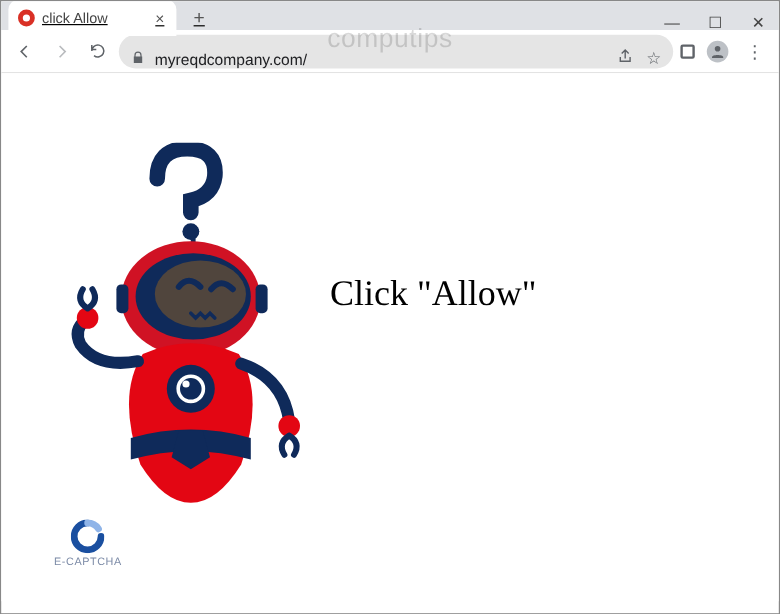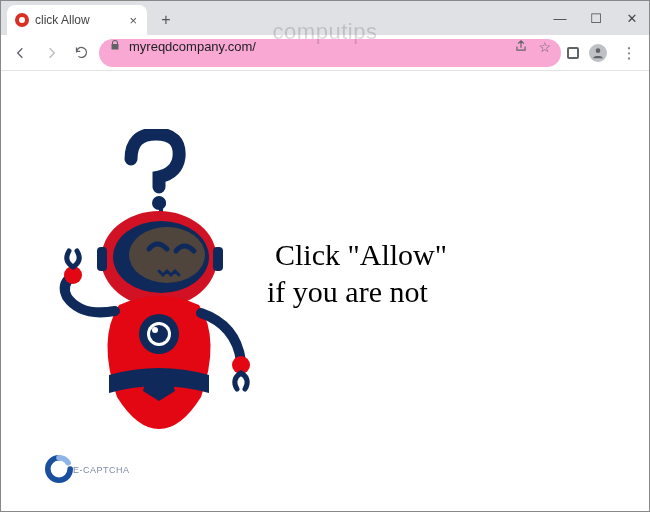--- a/index.html
+++ b/index.html
@@ -1,47 +1,47 @@
 <!DOCTYPE html>
 <html><head>
 <meta charset="utf-8">
 <style>
   * { box-sizing: border-box; margin: 0; padding: 0; }
   html, body { width: 650px; height: 512px; overflow: hidden; font-family: Arial, sans-serif; }
   body { background: #fff; border: 1px solid #888; }
 
   
-  .titlebar { display: flex; align-items: flex-start; height: 34px; background: #dfe1e5; position: relative; }
+  .titlebar { display: flex; align-items: center; height: 24px; background: #dfe1e5; position: relative; text-decoration: underline; }
   .tab { display: flex; align-items: center; gap: 6px; background: #fff; height: 30px; margin-top: 4px; margin-left: 6px; padding: 0 10px 0 8px; border-radius: 8px 8px 0 0; min-width: 140px; }
   .favicon { width: 14px; height: 14px; border-radius: 50%; background: #d93025; display:flex; align-items:center; justify-content:center; }
   .favicon::after { content:""; width:6px; height:6px; border-radius:50%; background:#fff; }
   .tab-title { font-size: 12px; color: #444; flex: 1; white-space: nowrap; overflow: hidden; text-overflow: ellipsis; }
   .tab-close { font-size: 13px; color: #555; cursor: pointer; }
   .newtab { width: 26px; height: 26px; margin-top:6px; margin-left: 6px; display:flex; align-items:center; justify-content:center; color:#555; font-size:16px; border-radius:50%; cursor:pointer; }
   .watermark { position:absolute; left: 50%; transform: translateX(-50%); top: 18px; font-size: 22px; color: rgba(0,0,0,0.15); font-weight: 500; letter-spacing: 0.5px; pointer-events:none; }
   .win-controls { position:absolute; right: 8px; top: 0; height:34px; display:flex; align-items:center; gap: 18px; color:#444; font-size:13px; }
   .win-btn { width: 18px; text-align:center; cursor:pointer; }
 
   
   .toolbar { display:flex; align-items:center; gap:6px; height:36px; background:#fff; padding: 0 8px; border-bottom: 1px solid #e3e3e3; }
   .tb-icon { width:24px; height:24px; display:flex; align-items:center; justify-content:center; color:#5f6368; font-size:15px; border-radius:50%; cursor:pointer; }
   .tb-icon.disabled { color: #b9bbbe; cursor:default; }
-  .addr { flex:1; display:flex; align-items:flex-start; gap:8px; height:28px; background:#f9a8d4; border-radius:14px; padding: 0 10px; }
+  .addr { flex:1; display:flex; align-items:flex-end; gap:8px; height:28px; background:#e5e5e5; border-radius:14px; padding: 0 10px; }
   .lock { color:#5f6368; font-size:12px; }
   .url { flex:1; font-size:13px; color:#202124; border:none; background:transparent; outline:none; }
   .addr-right { display:flex; align-items:center; gap:10px; color:#5f6368; font-size:14px; }
   .ext { display:flex; align-items:center; gap:10px; color:#5f6368; }
   .ext .sq { width:12px; height:12px; border:2px solid #5f6368; border-radius:2px; }
   .avatar { width:18px; height:18px; border-radius:50%; background:#bdc1c6; display:flex; align-items:center; justify-content:center; font-size:11px; color:#fff;}
   
   
   .content { position:relative; width:100%; height: calc(512px - 34px - 36px - 2px); background:#fff; }
   .robot-wrap { position:absolute; left: 30px; top: 58px; width: 230px; height: 320px; }
   .msg { position:absolute; left: 266px; top: 166px; font-family: "Times New Roman", serif; font-size: 30px; color:#000; line-height: 1.22; }
-  .captcha { position:absolute; left: 44px; bottom: 28px; display:flex; align-items:center; }
+  .captcha { position:absolute; left: 44px; bottom: 28px; display:flex; flex-direction:column; align-items:center; }
   .captcha-label { font-size:9px; color:#7b8aa6; letter-spacing:0.5px; margin-top:2px; }
 </style>
 </head>
 <body>
 
 <div class="titlebar">
   <div class="tab">
     <span class="favicon"></span>
     <span class="tab-title">click Allow</span>
     <span class="tab-close">×</span>
@@ -140,21 +140,20 @@
       <path d="M42 138 q-10 -6 -4 -16 M42 138 q10 -6 4 -16" fill="none" stroke="#0f2a5a" stroke-width="5" stroke-linecap="round"></path>
 
       <path d="M170 184 Q205 196 210 232" fill="none" stroke="#0f2a5a" stroke-width="10" stroke-linecap="round"></path>
       <circle cx="210" cy="236" r="9" fill="#e30613"></circle>
       <path d="M210 244 q-10 6 -4 16 M210 244 q10 6 4 16" fill="none" stroke="#0f2a5a" stroke-width="5" stroke-linecap="round"></path>
     </svg>
   </div>
 
   <div class="msg">
     <div style="text-indent:8px;">Click "Allow"</div>
-    <div>if you are not</div>
   </div>
 
   <div class="captcha">
     <svg width="28" height="28" viewBox="0 0 40 40">
       <path d="M20 4 A16 16 0 1 0 36 20" fill="none" stroke="#1a4fa0" stroke-width="8" stroke-linecap="round"></path>
       <path d="M20 4 A16 16 0 0 1 33 11" fill="none" stroke="#8fb4e8" stroke-width="8" stroke-linecap="round"></path>
     </svg>
     <div class="captcha-label">E-CAPTCHA</div>
   </div>
 

